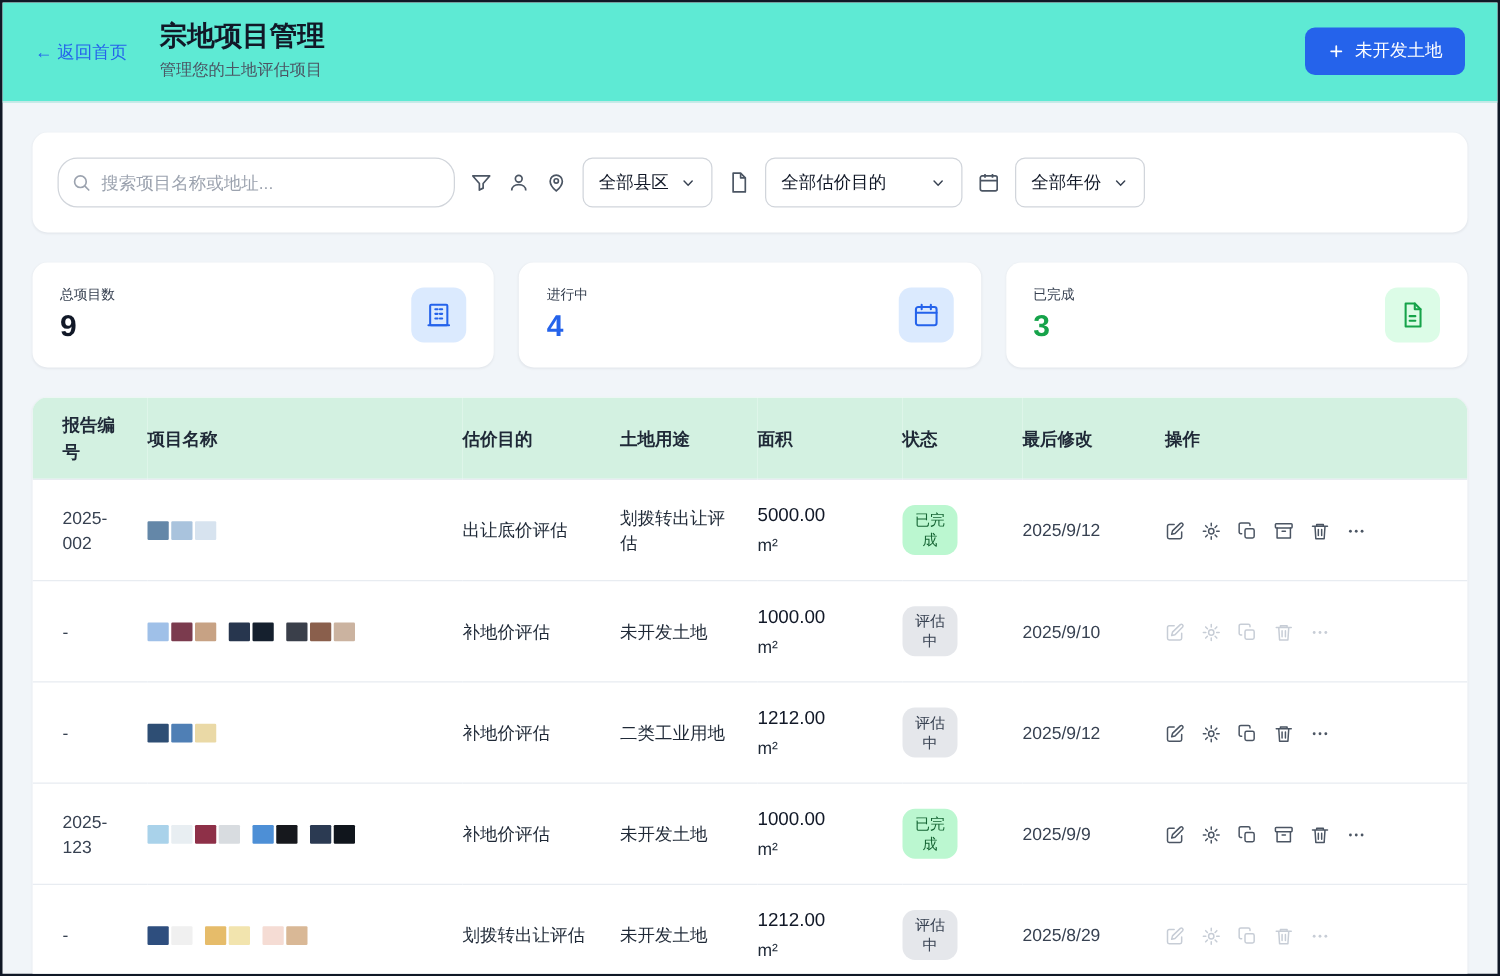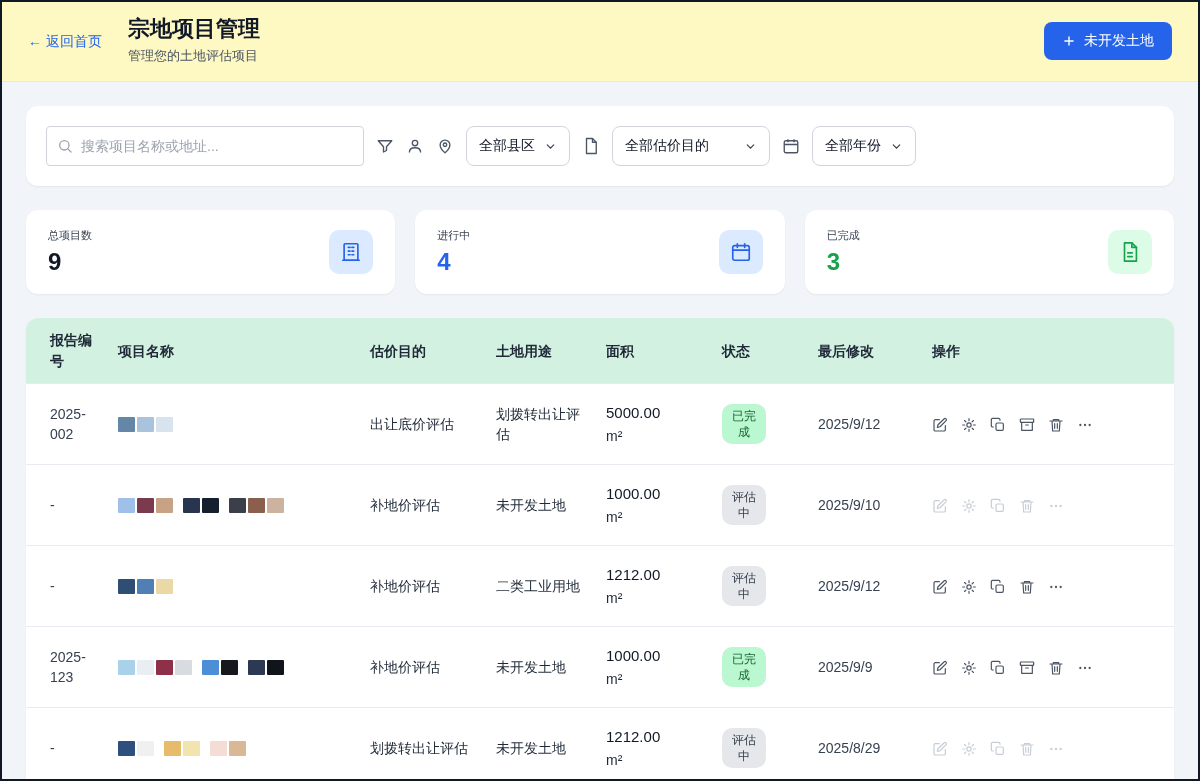--- a/index.html
+++ b/index.html
@@ -8,42 +8,42 @@
     font-family:"Liberation Sans","DejaVu Sans",sans-serif;
     background:#fff;
   }
   .frame{
     width:1200px;height:781px;box-sizing:border-box;
     border:2px solid #101826;background:#f1f5f9;
     display:flex;flex-direction:column;overflow:hidden;
   }
   
   .topbar{
-    background:#fef9c3;border-bottom:1px solid #e5e7eb;
+    background:#5eead4;border-bottom:1px solid #e5e7eb;
     display:flex;align-items:center;gap:26px;
     padding:14px 26px 16px 26px;flex:none;
   }
   .back-link{color:#2563eb;font-size:14px;text-decoration:none;cursor:pointer;white-space:nowrap;margin-top:2px;}
   .title-block h1{margin:0;font-size:22px;font-weight:700;color:#111827;line-height:1.2;}
   .title-block p{margin:5px 0 0 0;font-size:13px;color:#4b5563;}
   .btn-primary{
     margin-left:auto;background:#2563eb;color:#fff;border:none;border-radius:8px;
     padding:10px 18px;font-size:14px;display:flex;align-items:center;gap:8px;cursor:pointer;
     font-family:inherit;
   }
   .btn-primary svg{width:14px;height:14px;}
   
   .main{padding:24px;flex:1;min-height:0;}
   .card{background:#fff;border-radius:12px;box-shadow:0 1px 2px rgba(16,24,40,.06);}
   
   .filter-card{display:flex;align-items:center;gap:12px;padding:20px;}
   .search-wrap{position:relative;width:318px;flex:none;}
   .search-wrap .s-icon{position:absolute;left:11px;top:50%;transform:translateY(-50%);color:#9ca3af;display:flex;}
   .search-wrap input{
-    width:100%;height:40px;box-sizing:border-box;border:1px solid #d1d5db;border-radius:4px;
+    width:100%;height:40px;box-sizing:border-box;border:1px solid #d1d5db;border-radius:16px;
     padding:0 12px 0 34px;font-size:14px;color:#701a75;font-family:inherit;outline:none;background:#fff;
   }
   .search-wrap input::placeholder{color:#9ca3af;}
   .f-icon{color:#4b5563;flex:none;display:flex;}
   .select-btn{
     height:40px;border:1px solid #d1d5db;border-radius:8px;background:#fff;cursor:pointer;
     display:flex;align-items:center;gap:9px;padding:0 12px;font-size:14px;color:#111827;
     white-space:nowrap;font-family:inherit;
   }
   .select-btn.wide{min-width:158px;justify-content:space-between;}

